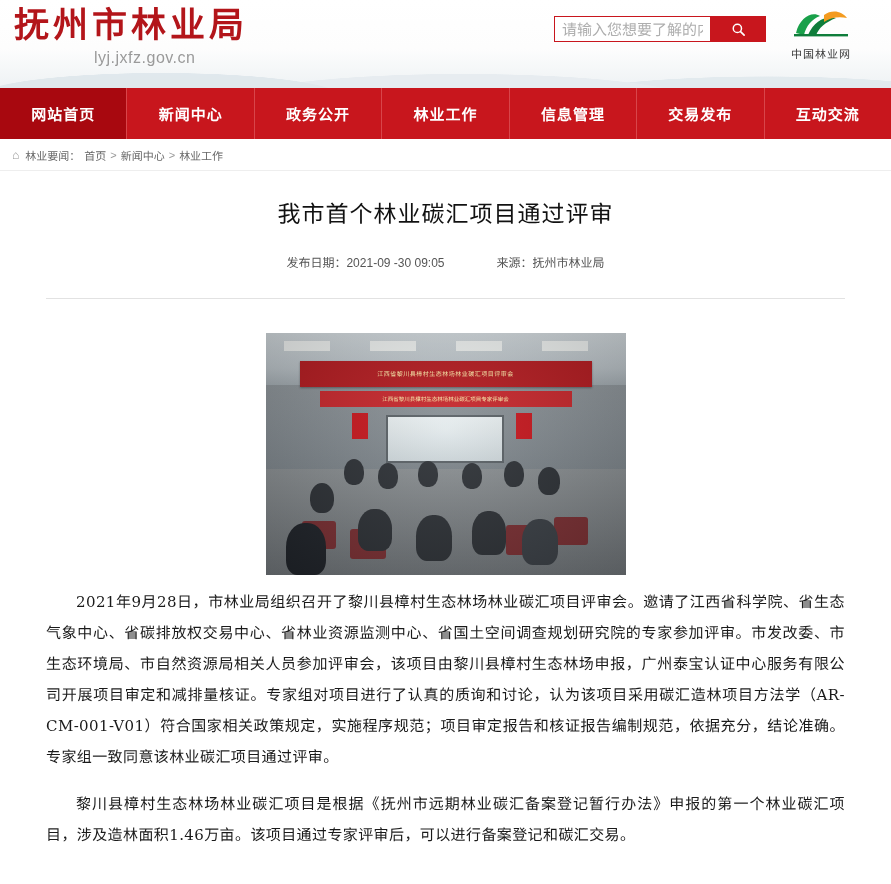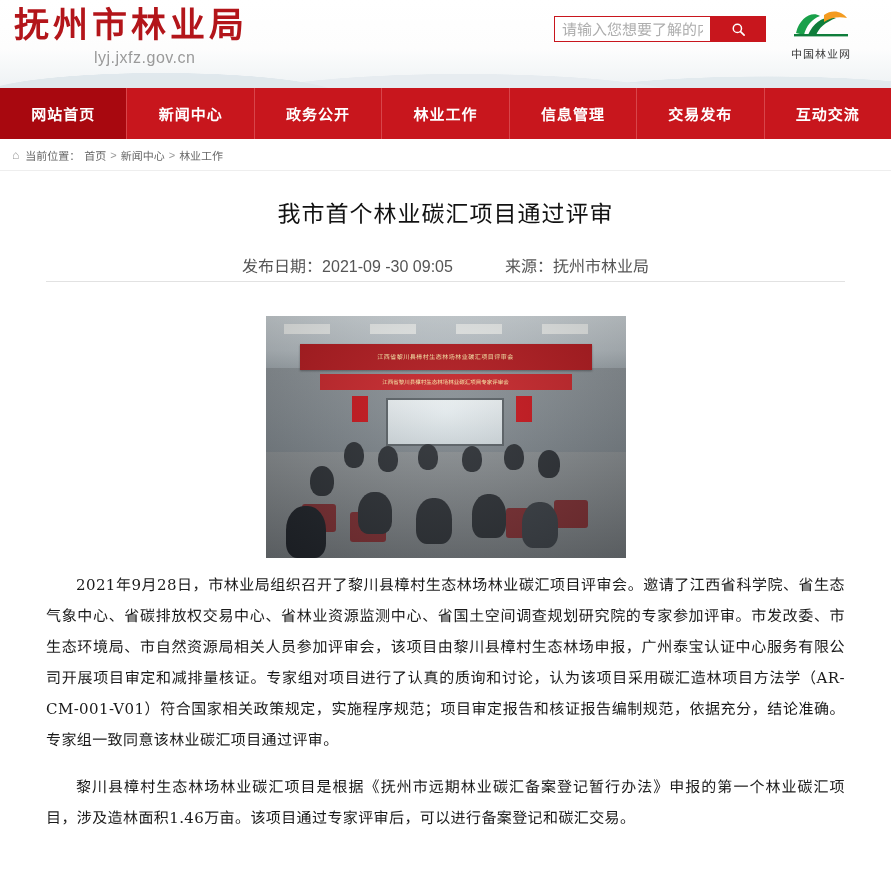--- a/index.html
+++ b/index.html
@@ -160,23 +160,23 @@
     font-weight: normal;
     color: #111;
     letter-spacing: 1px;
     line-height: 34px;
   }
   .article-meta {
     margin-top: 22px;
     display: flex;
     justify-content: center;
     gap: 52px;
-    font-size: 16px;
+    font-size: 12px;
     color: #555;
-    padding-bottom: 4px;
+    padding-bottom: 28px;
     border-bottom: 1px solid #e2e2e2;
   }
   .meta-item { white-space: nowrap; }
 
   .figure-wrap {
     margin: 34px 0 8px;
     display: flex;
     justify-content: center;
   }
   .photo {
@@ -311,21 +311,21 @@
     <div class="nav-item">新闻中心</div>
     <div class="nav-item">政务公开</div>
     <div class="nav-item">林业工作</div>
     <div class="nav-item">信息管理</div>
     <div class="nav-item">交易发布</div>
     <div class="nav-item">互动交流</div>
   </div>
 
   <div class="breadcrumb">
     <span class="home-icon">⌂</span>
-    <span>当前位置：</span>
+    <span>林业要闻：</span>
     <a href="#">首页</a>
     <span class="bc-sep">&gt;</span>
     <a href="#">新闻中心</a>
     <span class="bc-sep">&gt;</span>
     <a href="#">林业工作</a>
   </div>
 
   <div class="article">
     <div class="article-title">我市首个林业碳汇项目通过评审</div>
 

